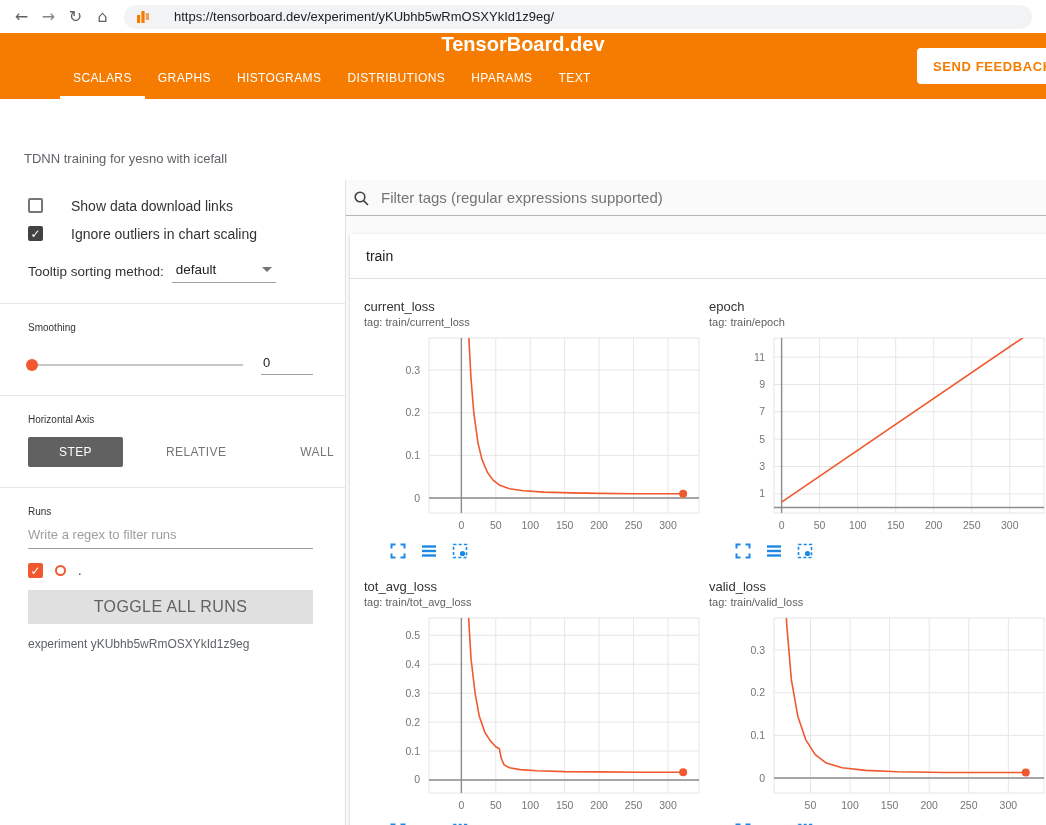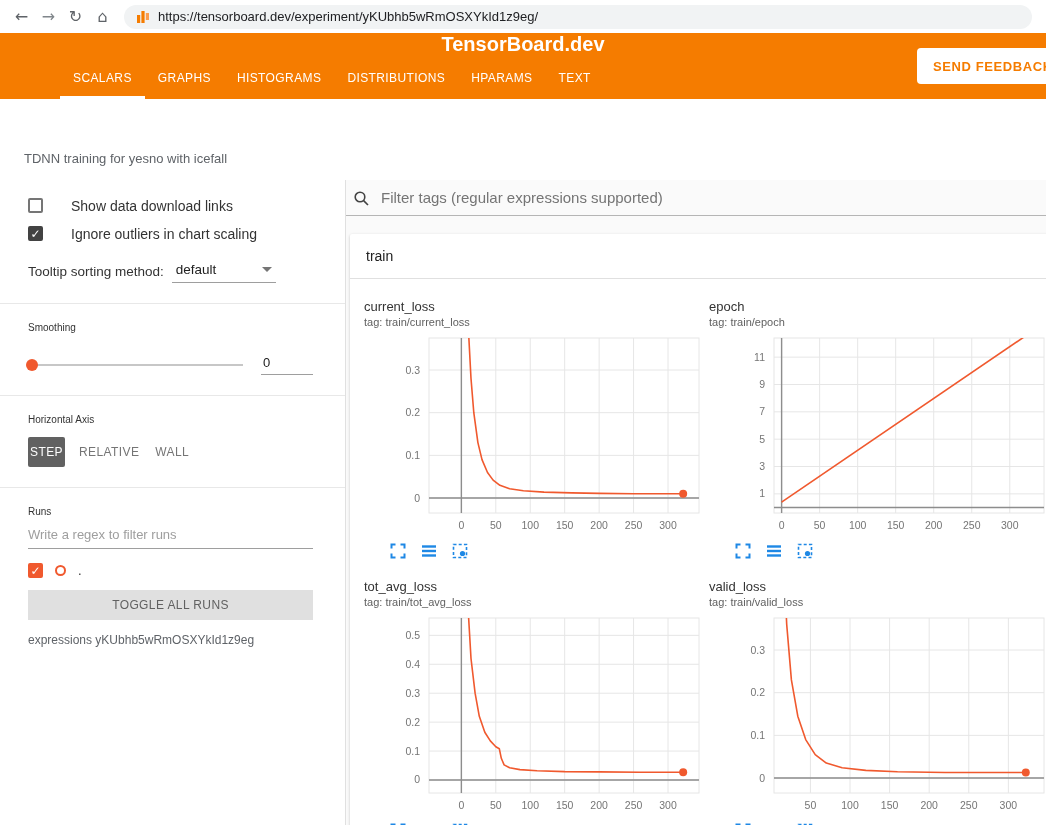--- a/index.html
+++ b/index.html
@@ -10,21 +10,21 @@
   *{box-sizing:border-box;}
   html,body{margin:0;padding:0;overflow:hidden;}
   body{
     width:1046px;height:825px;position:relative;background:#fff;
     font-family:"Liberation Sans","DejaVu Sans",sans-serif;color:#212121;
   }
   
   .browser-bar{height:33px;display:flex;align-items:center;background:#fff;padding-left:8px;}
   .nav-ico{width:27px;text-align:center;font-size:16px;color:#5f6368;font-family:"DejaVu Sans",sans-serif;cursor:default;}
   .nav-ico.fwd{color:#80868b;}
-  .addr{flex:1;margin:0 14px 0 8px;height:24px;background:#f1f3f4;border-radius:12px;display:flex;align-items:center;padding:0 12px;gap:8px;}
+  .addr{flex:1;margin:0 14px 0 8px;height:24px;background:#f1f3f4;border-radius:12px;display:flex;align-items:center;padding:0 12px;gap:24px;}
   .url{font-size:13px;color:#202124;white-space:nowrap;}
   
   header{height:66px;background:var(--header-orange);display:flex;align-items:center;padding:0 24px;position:relative;flex-direction:column;}
   .brand{color:#fff;font-size:20px;font-weight:bold;white-space:nowrap;}
   nav{display:flex;margin-left:36px;height:100%;align-self:stretch;}
   .tab{display:flex;align-items:center;padding:0 13px;color:#fff;font-size:12px;font-weight:500;letter-spacing:.4px;border-bottom:3px solid transparent;border-top:3px solid transparent;cursor:pointer;}
   .tab.active{border-bottom-color:#fff;}
   .feedback-btn{position:absolute;left:917px;top:15px;height:36px;width:170px;background:#fff;color:var(--header-orange);border:none;border-radius:4px;font-size:13px;font-weight:bold;letter-spacing:.6px;padding:0 0 0 16px;text-align:left;font-family:inherit;}
   
   .desc-row{height:81px;display:flex;align-items:flex-end;padding:0 4px 14px 24px;color:#5f6368;font-size:13px;background:#fff;}
@@ -39,27 +39,27 @@
   .cb.checked-run{background:var(--run-color);border-color:var(--run-color);color:#fff;}
   .tooltip-row{display:flex;align-items:center;margin-top:18px;font-size:13.5px;color:#333;}
   .select{margin-left:8px;width:104px;border-bottom:1px solid #9e9e9e;padding:2px 4px 5px 4px;display:flex;justify-content:space-between;align-items:center;color:#212121;cursor:pointer;}
   .caret{width:0;height:0;border-left:5px solid transparent;border-right:5px solid transparent;border-top:5px solid #757575;}
   .section-label{font-size:10px;color:#333;}
   .slider-row{display:flex;align-items:center;gap:18px;margin-top:22px;}
   .slider-track{position:relative;flex:1;height:2px;background:#c7c7c7;cursor:pointer;}
   .slider-thumb{position:absolute;left:-2px;top:-5px;width:12px;height:12px;border-radius:50%;background:var(--run-color);cursor:pointer;}
   .slider-value{width:52px;border-bottom:1px solid #9e9e9e;font-size:13px;padding:0 0 4px 2px;color:#212121;}
   .axis-btns{display:flex;gap:12px;margin-top:12px;align-items:center;}
-  .axis-btn{font-size:12px;letter-spacing:.4px;color:#757575;padding:8px 2px;border:none;border-radius:2px;background:transparent;font-family:inherit;cursor:pointer;}
+  .axis-btn{font-size:12px;letter-spacing:.4px;color:#757575;padding:8px 31px;border:none;border-radius:2px;background:transparent;font-family:inherit;cursor:pointer;}
   .axis-btn.active{background:#616161;color:#fdfdfd;}
   .runs-input{width:100%;border:none;border-bottom:1px solid #9e9e9e;font-size:13px;padding:10px 0 6px;font-family:inherit;color:#212121;background:transparent;outline:none;}
   .runs-input::placeholder{color:#9e9e9e;}
   .run-row{display:flex;align-items:center;gap:12px;margin-top:14px;font-size:13px;color:#333;cursor:pointer;}
   .swatch{width:11px;height:11px;border:2px solid var(--run-color);border-radius:50%;flex-shrink:0;}
-  .toggle-btn{margin-top:12px;width:100%;background:#e0e0e0;border:none;padding:8px 0;font-size:12px;letter-spacing:.4px;color:#616161;border-radius:0;font-family:inherit;cursor:pointer;}
+  .toggle-btn{margin-top:12px;width:100%;background:#e0e0e0;border:none;padding:8px 0;font-size:16px;letter-spacing:.4px;color:#616161;border-radius:0;font-family:inherit;cursor:pointer;}
   .experiment-name{margin-top:13px;font-size:12px;color:#5f6368;}
   
   section.main{flex:1;background:#fafafa;overflow:hidden;}
   .filter-row{display:flex;align-items:flex-end;gap:9px;padding:8px 0 8px 7px;border-bottom:1px solid #b5b5b5;}
   .filter-row input{flex:1;border:none;background:transparent;font-size:15px;font-family:inherit;color:#212121;outline:none;}
   .filter-row input::placeholder{color:#757575;}
   .card{margin:18px 0 0 4px;width:706px;background:#fff;border-radius:2px;box-shadow:0 1px 3px rgba(0,0,0,.22);}
   .card-header{padding:14px 16px;font-size:14px;color:#212121;border-bottom:1px solid #e0e0e0;cursor:pointer;}
   .charts-grid{display:grid;grid-template-columns:345px 345px;padding:20px 0 0 14px;row-gap:20px;}
   .chart-title{font-size:13px;color:#333;}
@@ -146,21 +146,21 @@
 
     <div class="side-section bordered">
       <div class="section-label">Runs</div>
       <input class="runs-input" placeholder="Write a regex to filter runs" style="">
       <div class="run-row">
         <span class="cb checked-run">✓</span>
         <span class="swatch"></span>
         <span>.</span>
       </div>
       <button class="toggle-btn">TOGGLE ALL RUNS</button>
-      <div class="experiment-name">expressions yKUbhb5wRmOSXYkId1z9eg</div>
+      <div class="experiment-name">experiment yKUbhb5wRmOSXYkId1z9eg</div>
     </div>
   </aside>
 
   <section class="main">
     <div class="filter-row">
       <span style="display:inline-flex;">
         <svg width="17" height="17" viewBox="0 0 17 17">
           <circle cx="7" cy="7" r="4.8" fill="none" stroke="#424242" stroke-width="1.6"></circle>
           <line x1="10.6" y1="10.6" x2="15" y2="15" stroke="#424242" stroke-width="1.6"></line>
         </svg>

